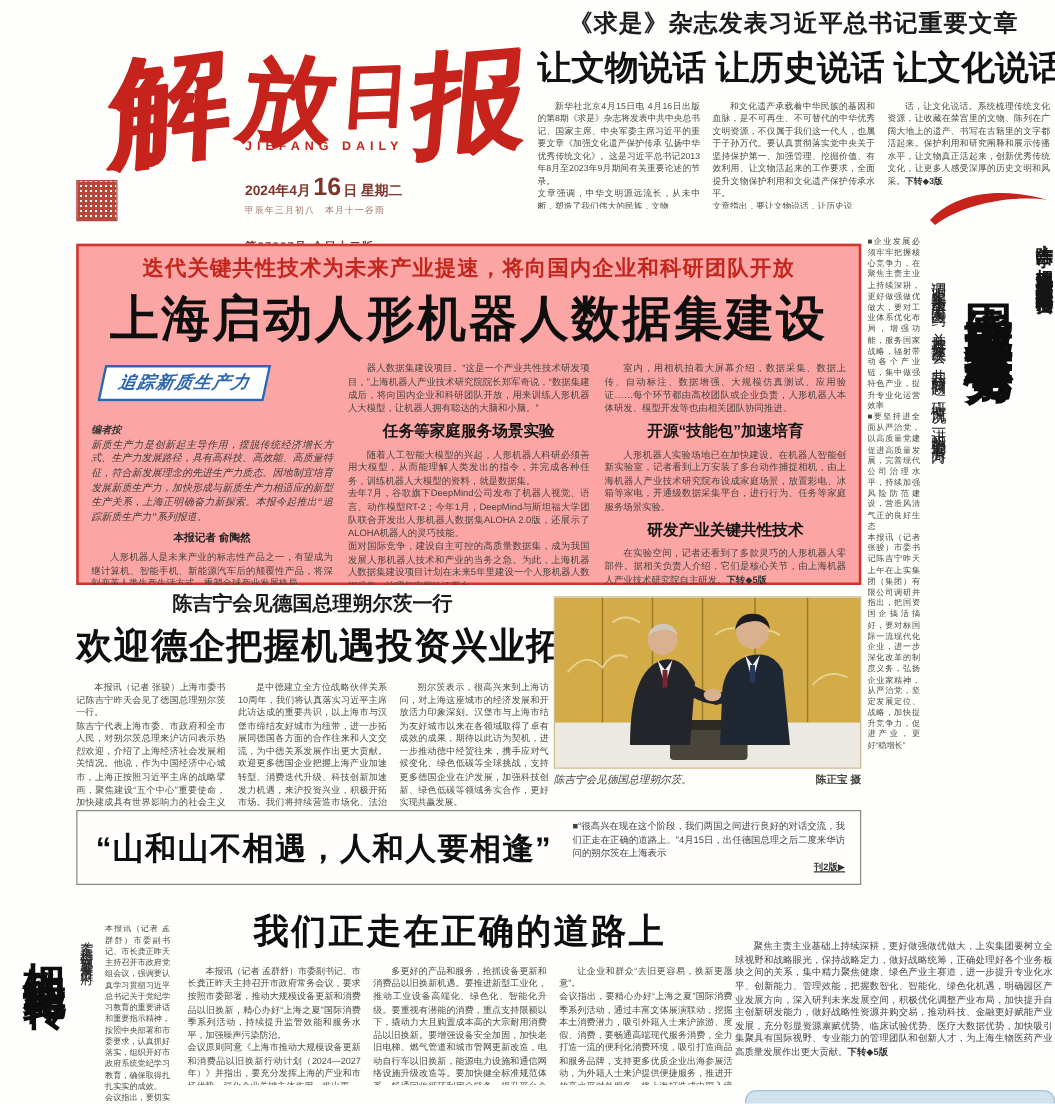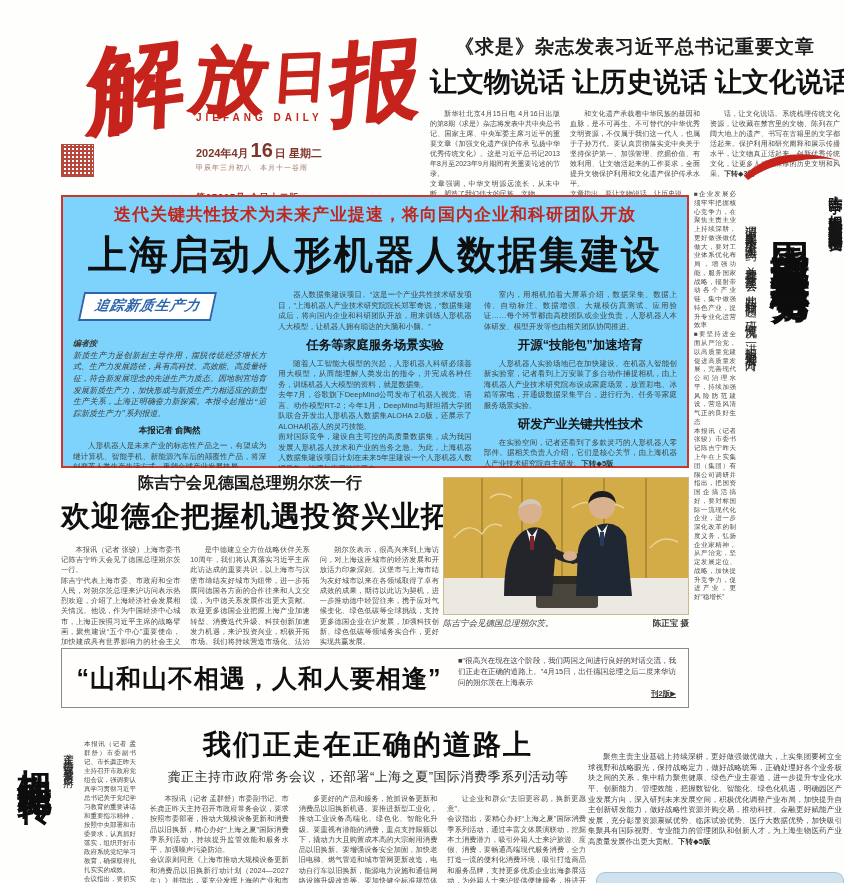--- a/index.html
+++ b/index.html
@@ -21,29 +21,29 @@
   .mast-en { color:#c5231b; font-size:10px; font-weight:bold; letter-spacing:4px; }
   .mast-date { color:#7e352c; font-size:11px; font-weight:bold; margin-top:16px; }
   .mast-date .day { font-size:20px; font-weight:bold; padding:0 2px; }
   .mast-lunar { color:#a2766e; font-size:7px; margin-top:1px; letter-spacing:1px; }
   .mast-issue { color:#7e352c; font-size:9px; font-weight:bold; margin-top:18px; letter-spacing:1px; }
   .pub-row { display:flex; align-items:center; justify-content:center; margin-top:3px; gap:6px; }
   .pub-row .rule { flex:1; height:2px; background:#c5231b; }
   .publisher { color:#b03a30; font-size:9px; letter-spacing:1px; white-space:nowrap; }
 
   
-  .top-article { position:absolute; left:430px; top:6px; width:410px;margin-top:28px; }
+  .top-article { position:absolute; left:430px; top:6px; width:410px; }
   .top-kicker { text-align:center; font-size:19px; font-weight:bold; color:#1c1c1c; letter-spacing:1px; }
   .top-headline { text-align:center; font-size:27px; font-weight:900; color:#111; letter-spacing:0px; margin-top:4px; white-space:nowrap; }
   .top-cols { display:flex; gap:10px; margin-top:9px; height:86px; overflow:hidden; }
   .top-cols .col { flex:1; font-size:7px; line-height:1.42; color:#4a4a48; text-align:justify; text-indent:2em; white-space:pre-line; }
   .swoosh { position:absolute; left:742px; top:148px; width:100px; height:34px; }
 
   
-  .lead-box { position:absolute; left:61px; top:195px; width:628px; height:273px; border:2.5px solid #d0352b; background:#7dd3fc; padding:6px 10px 4px; }
+  .lead-box { position:absolute; left:61px; top:195px; width:628px; height:273px; border:2.5px solid #d0352b; background:#fca5a5; padding:6px 10px 4px; }
   .lead-kicker { text-align:center; color:#c3261d; font-size:17px; font-weight:bold; letter-spacing:1px; }
   .lead-headline { text-align:center; font-size:39px; font-weight:900; color:#0f0f0f; letter-spacing:2px; margin-top:2px; white-space:nowrap; }
   .lead-cols { display:flex; gap:12px; margin-top:8px; height:178px; overflow:hidden; }
   .lead-col { flex:1; font-size:7.5px; line-height:1.4; color:#44443f; text-align:justify; }
   .badge { display:inline-block; border:2px solid #2e66ad; color:#2e66ad; font-weight:bold; font-style:italic; font-size:14px; padding:2px 12px 3px; transform:skewX(-12deg); margin:2px 0 6px 8px; letter-spacing:1px; background:#fff; }
   .editor-note { font-family:"Liberation Serif","DejaVu Serif",serif; font-style:italic; font-size:8px; line-height:1.45; color:#3c3c38; text-align:justify; white-space:pre-line; }
   .editor-label { font-weight:bold; }
   .byline { text-align:center; font-weight:bold; font-size:8.5px; margin:6px 0 4px; color:#222; }
   .lead-text { white-space:pre-line; text-indent:2em; }
   .lead-subhead { text-align:center; font-size:12.5px; font-weight:900; color:#141414; margin:5px 0 4px; text-indent:0; }
@@ -231,21 +231,20 @@
   <section class="quote-box">
     <div class="quote-headline">“山和山不相遇，人和人要相逢”</div>
     <div class="quote-note">
       <span>■“很高兴在现在这个阶段，我们两国之间进行良好的对话交流，我们正走在正确的道路上。”4月15日，出任德国总理之后二度来华访问的朔尔茨在上海表示</span>
       <span class="jump">刊2版▶</span>
     </div>
   </section>
 
   <section class="renewal">
     <h1 class="renew-headline">我们正走在正确的道路上</h1>
-    <div class="renew-subtitle">龚正主持市政府常务会议，还部署“上海之夏”国际消费季系列活动等</div>
     <div class="renew-cols">
       <div class="col">本报讯（记者 孟群舒）市委副书记、市长龚正昨天主持召开市政府常务会议，要求按照市委部署，推动大规模设备更新和消费品以旧换新，精心办好“上海之夏”国际消费季系列活动，持续提升监管效能和服务水平，加强噪声污染防治。
 会议原则同意《上海市推动大规模设备更新和消费品以旧换新行动计划（2024—2027年）》并指出，要充分发挥上海的产业和市场优势，强化企业关键主体作用，推出更</div>
       <div class="col">多更好的产品和服务，抢抓设备更新和消费品以旧换新机遇。要推进新型工业化，推动工业设备高端化、绿色化、智能化升级。要重视有潜能的消费，重点支持限额以下，撬动力大且购置成本高的大宗耐用消费品以旧换新。要增强设备安全加固，加快老旧电梯、燃气管道和城市管网更新改造，电动自行车以旧换新，能源电力设施和通信网络设施升级改造等。要加快健全标准规范体系，畅通回收循环利用全链条，提升平台企业金融支持，</div>
       <div class="col"><span>让企业和群众“去旧更容易，换新更愿意”。
 会议指出，要精心办好“上海之夏”国际消费季系列活动，通过丰富文体展演联动，挖掘本土消费潜力，吸引外籍人士来沪旅游、度假、消费，要畅通高端现代服务消费，全力打造一流的便利化消费环境，吸引打造商品和服务品牌，支持更多优质企业出海参展活动，为外籍人士来沪提供便捷服务，推进开放高水平对外服务，将上海打造成中国入境旅游第一站，联动长三角推广系列文旅路线和产品。</span></div>
     </div>
   </section>
 
   <h1 class="disc-headline">把铁的纪律转</h1>

